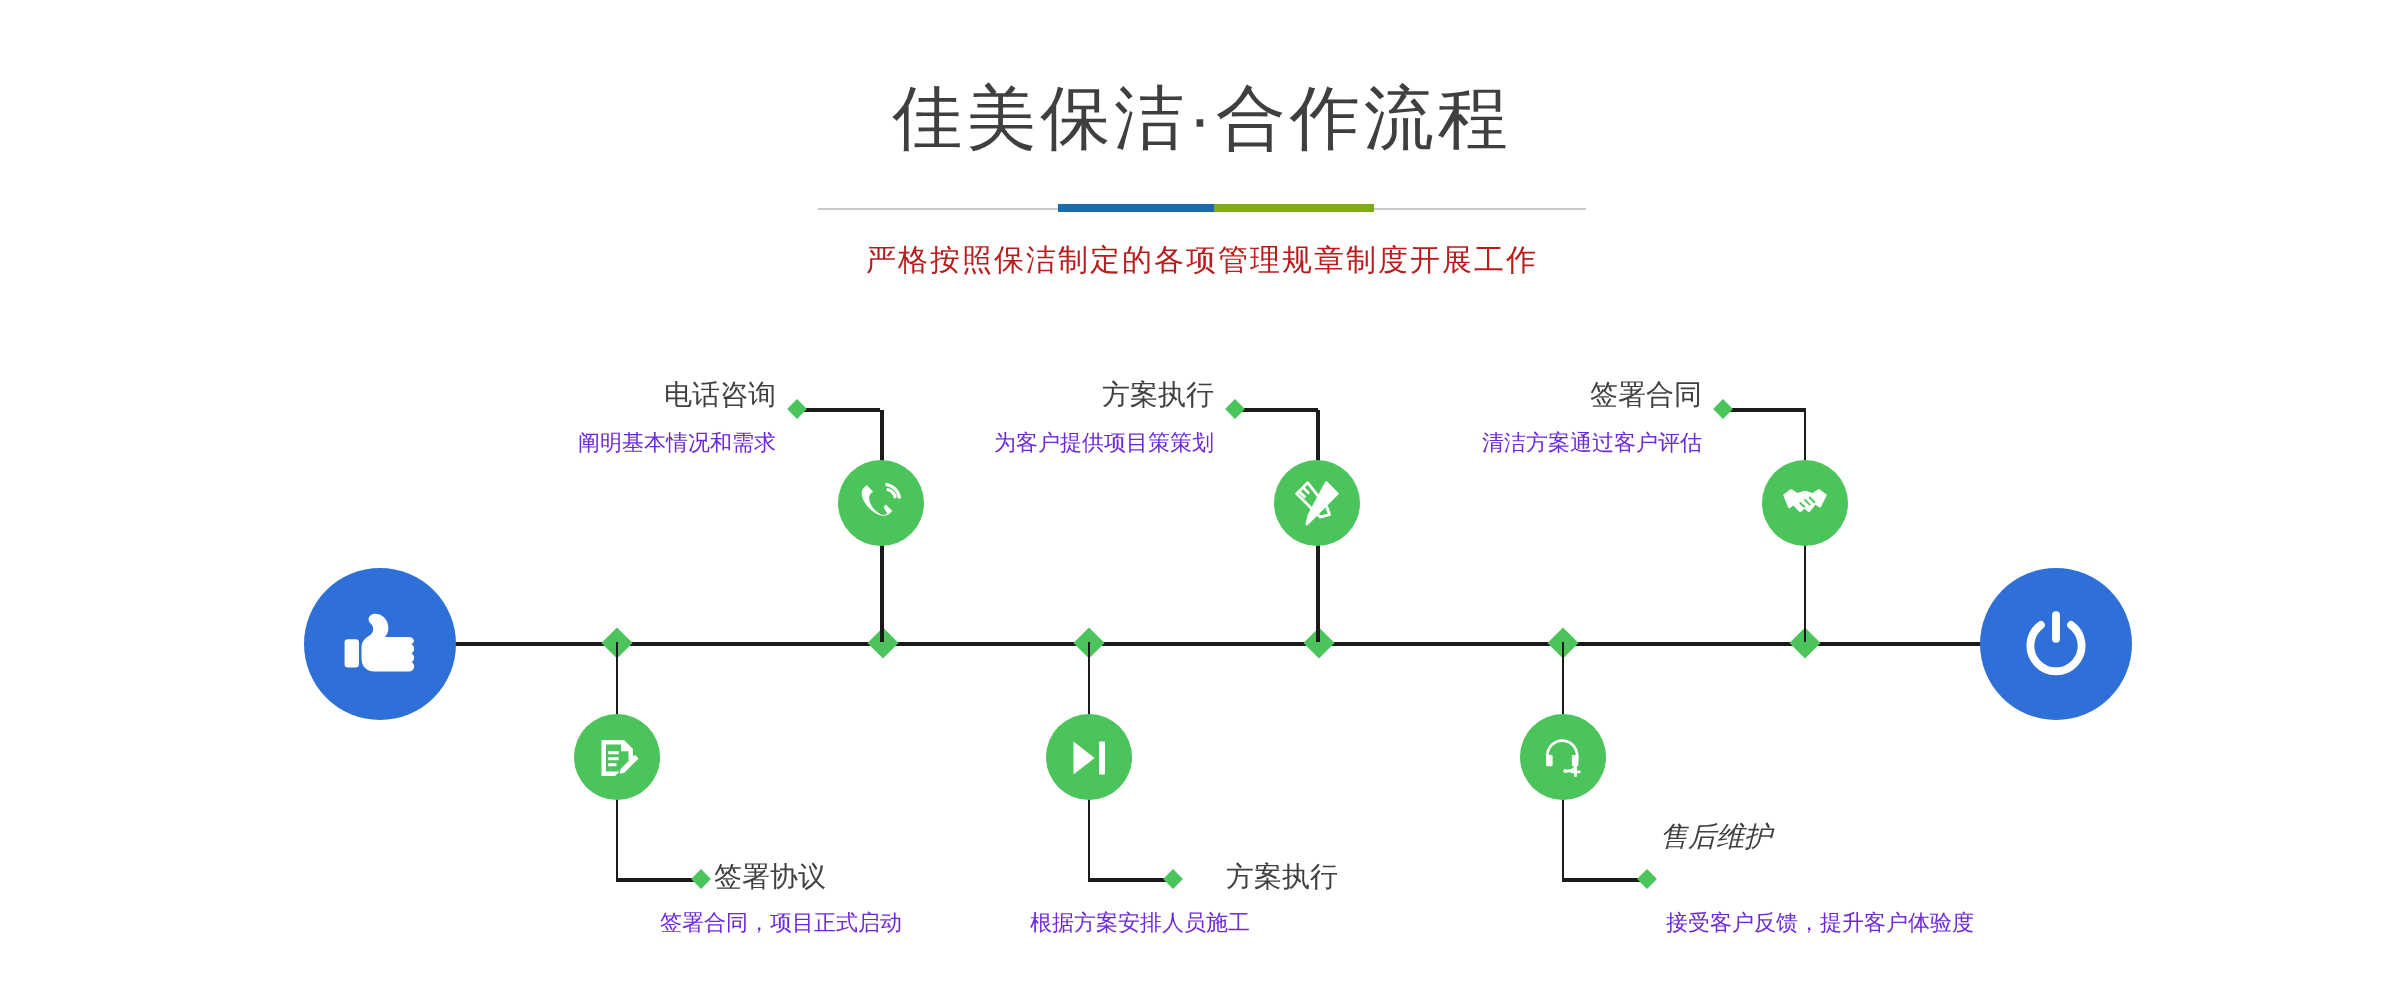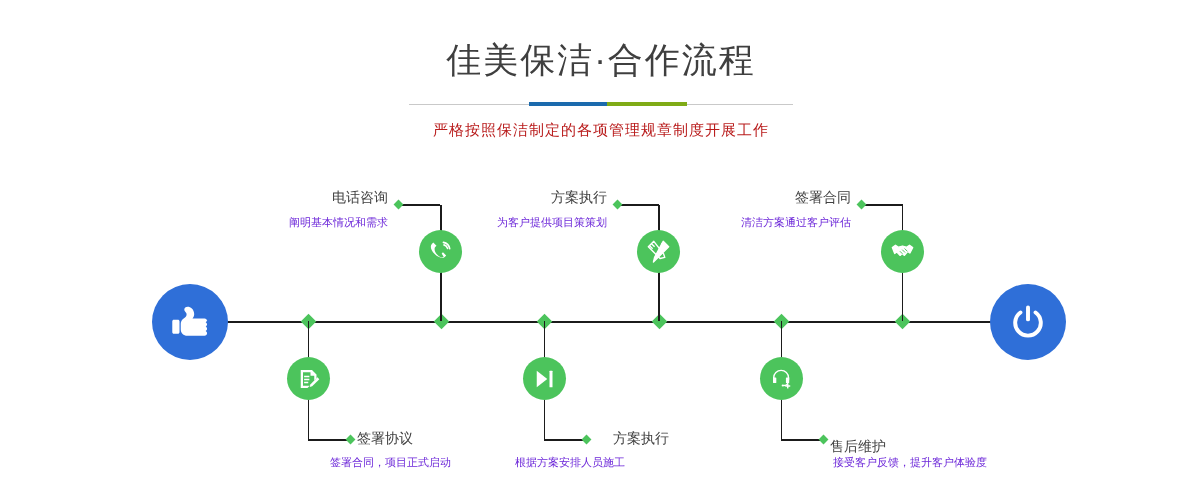--- a/index.html
+++ b/index.html
@@ -249,17 +249,17 @@
         <path d="M12 30a19 19 0 0 1 38 0"></path>
         <path d="M12 30v9M50 30v6"></path>
         <path d="M12 31h5v11h-5zM45 31h5v11h-5z" fill="#ffffff" stroke="#ffffff"></path>
         <path d="M48 42c0 5-5 8-11 8"></path>
         <circle cx="35" cy="50" r="2.6" fill="#ffffff" stroke="none"></circle>
         <path d="M48 46v10M43 51h10" stroke-width="3.6"></path>
       </svg>
     </div>
     <div class="lead-h" style="left:781px; top:439px; width:42px;"></div>
     <div class="lead-dot" style="left:820px; top:436px;"></div>
-    <div class="lbl-title" style="left:830px; top:439px;">售后维护</div>
+    <div class="lbl-title" style="left:830px; top:411px;font-style:italic;">售后维护</div>
     <div class="lbl-sub" style="left:833px; top:457px;">接受客户反馈，提升客户体验度</div>
   </div>
 
 </div>
 
 </body></html>

